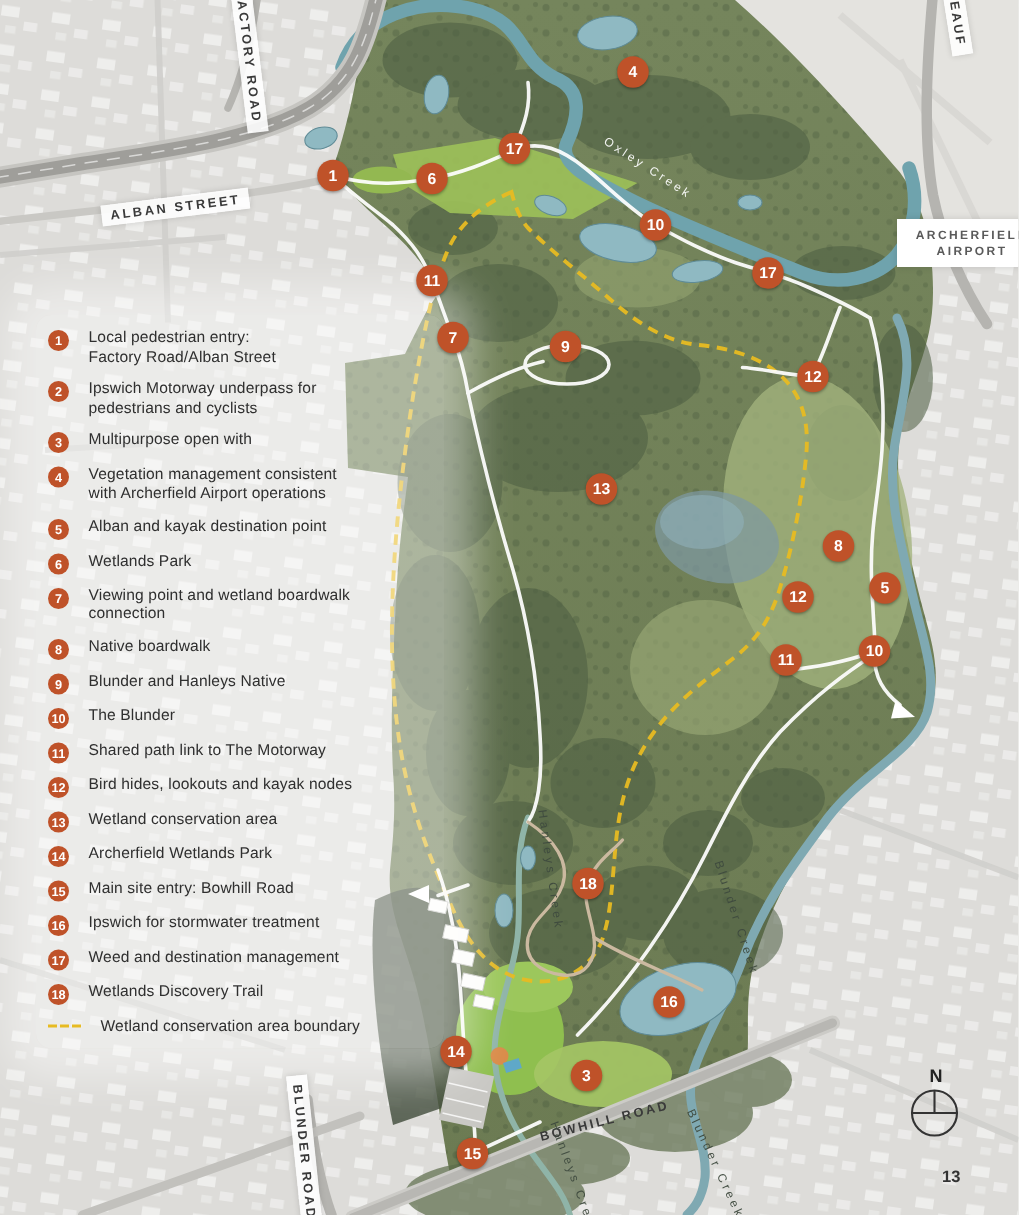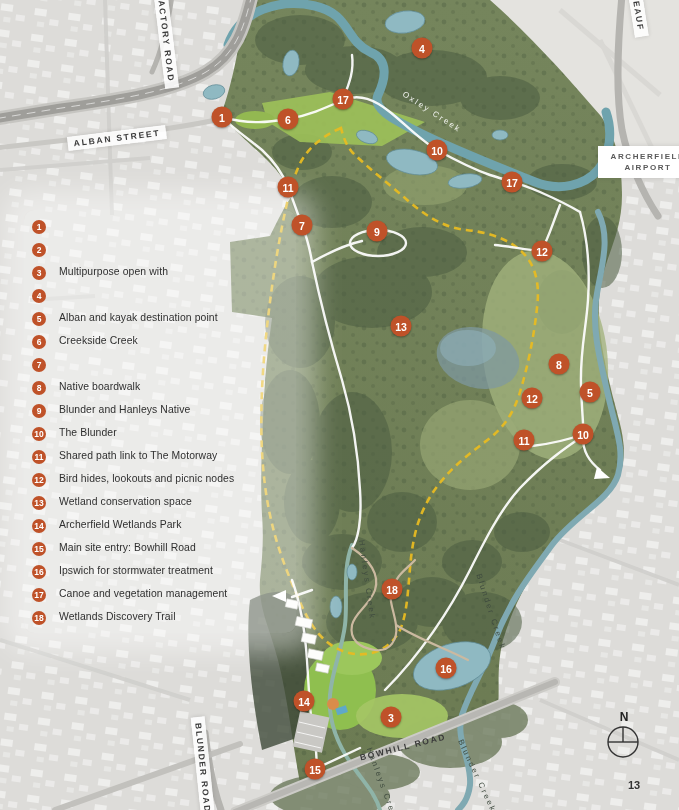--- a/index.html
+++ b/index.html
@@ -235,47 +235,55 @@
       <circle cx="623" cy="742" r="15"></circle>
       <path d="M608,742 L638,742"></path>
       <path d="M623,727 L623,742"></path>
     </g>
   </svg>
 
   <div class="legend">
     <ul>
     <li>
       <span class="lg-num">1</span>
+      <span class="lg-txt">Local pedestrian entry:
+Factory Road/Alban Street</span>
     </li>
 
     <li>
       <span class="lg-num">2</span>
+      <span class="lg-txt">Ipswich Motorway underpass for
+pedestrians and cyclists</span>
     </li>
 
     <li>
       <span class="lg-num">3</span>
       <span class="lg-txt">Multipurpose open with</span>
     </li>
 
     <li>
       <span class="lg-num">4</span>
+      <span class="lg-txt">Vegetation management consistent
+with Archerfield Airport operations</span>
     </li>
 
     <li>
       <span class="lg-num">5</span>
       <span class="lg-txt">Alban and kayak destination point</span>
     </li>
 
     <li>
       <span class="lg-num">6</span>
-      <span class="lg-txt">Creekside Creek</span>
+      <span class="lg-txt">Wetlands Park</span>
     </li>
 
     <li>
       <span class="lg-num">7</span>
+      <span class="lg-txt">Viewing point and wetland boardwalk
+connection</span>
     </li>
 
     <li>
       <span class="lg-num">8</span>
       <span class="lg-txt">Native boardwalk</span>
     </li>
 
     <li>
       <span class="lg-num">9</span>
       <span class="lg-txt">Blunder and Hanleys Native</span>
@@ -286,53 +294,61 @@
       <span class="lg-txt">The Blunder</span>
     </li>
 
     <li>
       <span class="lg-num">11</span>
       <span class="lg-txt">Shared path link to The Motorway</span>
     </li>
 
     <li>
       <span class="lg-num">12</span>
-      <span class="lg-txt">Bird hides, lookouts and picnic nodes</span>
+      <span class="lg-txt">Bird hides, lookouts and kayak nodes</span>
     </li>
 
     <li>
       <span class="lg-num">13</span>
-      <span class="lg-txt">Wetland conservation space</span>
+      <span class="lg-txt">Wetland conservation area</span>
     </li>
 
     <li>
       <span class="lg-num">14</span>
       <span class="lg-txt">Archerfield Wetlands Park</span>
     </li>
 
     <li>
       <span class="lg-num">15</span>
       <span class="lg-txt">Main site entry: Bowhill Road</span>
     </li>
 
     <li>
       <span class="lg-num">16</span>
       <span class="lg-txt">Ipswich for stormwater treatment</span>
     </li>
 
     <li>
       <span class="lg-num">17</span>
-      <span class="lg-txt">Canoe and vegetation management</span>
+      <span class="lg-txt">Weed and destination management</span>
     </li>
 
     <li>
       <span class="lg-num">18</span>
       <span class="lg-txt">Wetlands Discovery Trail</span>
     </li>
 
+    <li>
+      <span class="lg-dashes">
+            <i></i>
+            <i></i>
+            <i></i>
+          </span>
+      <span class="lg-txt">Wetland conservation area boundary</span>
+    </li>
   </ul>
   </div>
 
   <div>
       <span class="map-label road plate" style="left: 166px; top: 38px; transform: translate(-50%, -50%) rotate(83deg);">FACTORY ROAD</span>
       <span class="map-label road plate" style="left: 117px; top: 138px; transform: translate(-50%, -50%) rotate(-7deg);">ALBAN STREET</span>
       <span class="map-label road plate" style="left: 638px; top: 12px; transform: translate(-50%, -50%) rotate(81deg);">BEAUF</span>
       <span class="map-label road" style="left: 403px; top: 747px; transform: translate(-50%, -50%) rotate(-14deg);">BOWHILL ROAD</span>
       <span class="map-label road plate" style="left: 203px; top: 768px; transform: translate(-50%, -50%) rotate(84deg);">BLUNDER ROAD</span>
       <span class="map-label creek light" style="left: 432px; top: 112px; transform: translate(-50%, -50%) rotate(33deg);">Oxley Creek</span>

